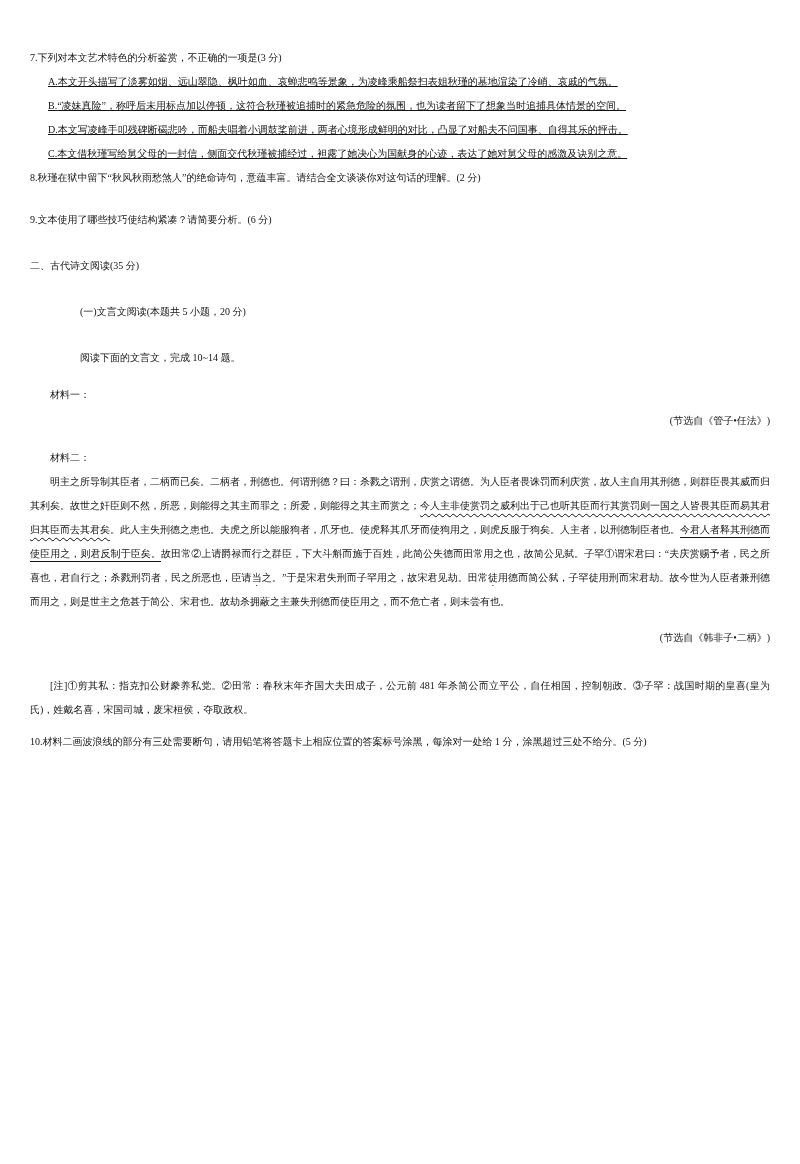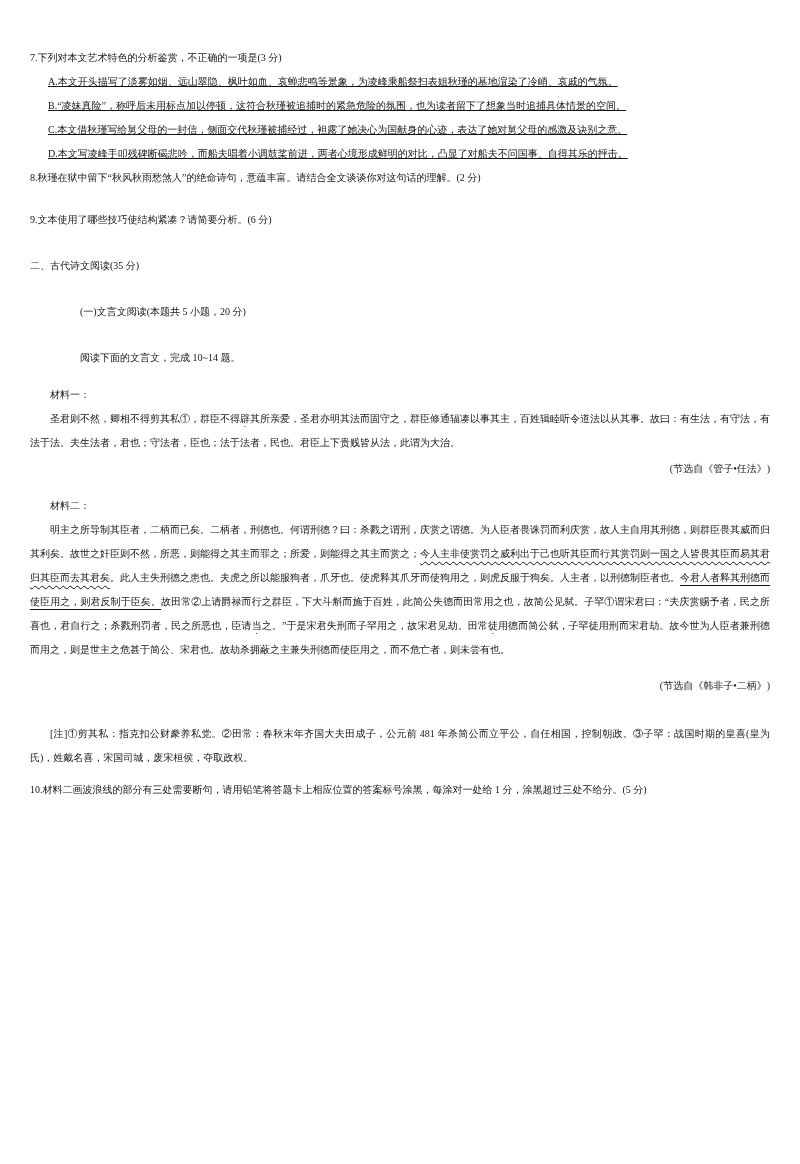--- a/index.html
+++ b/index.html
@@ -45,40 +45,39 @@
   <div class="q">
     <span class="qnum">7.</span><span>下列对本文艺术特色的分析鉴赏，不正确的一项是(3 分)</span>
   </div>
   <div class="option">
     <span class="qnum">A.</span><span>本文开头描写了淡雾如烟、远山翠隐、枫叶如血、哀蝉悲鸣等景象，为凌峰乘船祭扫表姐秋瑾的墓地渲染了冷峭、哀戚的气氛。</span>
   </div>
   <div class="option">
     <span class="qnum">B.</span><span>“凌妹真险”，称呼后未用标点加以停顿，这符合秋瑾被追捕时的紧急危险的氛围，也为读者留下了想象当时追捕具体情景的空间。</span>
   </div>
   <div class="option">
-    <span class="qnum">C.</span><span>本文借秋瑾写给舅父母的一封信，侧面交代秋瑾被捕经过，袒露了她决心为国献身的心迹，表达了她对舅父母的感激及诀别之意。</span>
+    <span class="qnum">D.</span><span>本文写凌峰手叩残碑断碣悲吟，而船夫唱着小调鼓桨前进，两者心境形成鲜明的对比，凸显了对船夫不问国事、自得其乐的抨击。</span>
   </div>
   <div class="option">
-    <span class="qnum">D.</span><span>本文写凌峰手叩残碑断碣悲吟，而船夫唱着小调鼓桨前进，两者心境形成鲜明的对比，凸显了对船夫不问国事、自得其乐的抨击。</span>
+    <span class="qnum">C.</span><span>本文借秋瑾写给舅父母的一封信，侧面交代秋瑾被捕经过，袒露了她决心为国献身的心迹，表达了她对舅父母的感激及诀别之意。</span>
   </div>
 
   <div class="q">
     <span class="qnum">8.</span><span>秋瑾在狱中留下“秋风秋雨愁煞人”的绝命诗句，意蕴丰富。请结合全文谈谈你对这句话的理解。(2 分)</span>
   </div>
 
   <div class="q mt-md">
     <span class="qnum">9.</span><span>文本使用了哪些技巧使结构紧凑？请简要分析。(6 分)</span>
   </div>
 
   <div class="mt-lg">二、古代诗文阅读(35 分)</div>
   <div class="mt-lg sub-indent">(一)文言文阅读(本题共 5 小题，20 分)</div>
   <div class="mt-lg sub-indent">阅读下面的文言文，完成 10~14 题。</div>
 
   <div class="mat-label">材料一：</div>
-  <div class="para"><span class="seg-plain">圣君则不然，卿相不得剪其私①，群臣不得</span><span class="seg-dot">辟</span><span class="seg-plain">其所亲爱，圣君亦明其法而固守之，群臣修通辐凑以事其主，百姓辑睦听令道法以从其事。故曰：有生法，有守法，有法于法。夫生法者，君也；守法者，臣也；法于法者，民也。君臣上下贵贱皆从法，此谓为大治。</span></div>
   <div class="source">(节选自《管子•任法》)</div>
 
   <div class="mat-label">材料二：</div>
   <div class="para"><span class="seg-plain">明主之所导制其臣者，二柄而已矣。二柄者，刑德也。何谓刑德？曰：杀戮之谓刑，庆赏之谓德。为人臣者畏诛罚而利庆赏，故人主自用其刑德，则群臣畏其威而归其利矣。故世之奸臣则不然，所恶，则能得之其主而罪之；所爱，则能得之其主而赏之；</span><span class="seg-wavy">今人主非使赏罚之威利出于己也听其臣而行其赏罚则一国之人皆畏其臣而易其君归其臣而去其君矣</span><span class="seg-plain">。此人主失刑德之患也。夫虎之所以能服狗者，爪牙也。使虎释其爪牙而使狗用之，则虎反服于狗矣。人主者，以刑德制臣者也。</span><span class="seg-u">今君人者释其刑德而使臣用之，则君反制于臣矣。</span><span class="seg-plain">故田常②上请爵禄而行之群臣，下大斗斛而施于百姓，此简公失德而田常用之也，故简公见弑。子罕①谓宋君曰：“夫庆赏赐予者，民之所喜也，君自行之；杀戮刑罚者，民之所恶也，臣请</span><span class="seg-dot">当</span><span class="seg-plain">之。”于是宋君失刑而子罕用之，故宋君见劫。田常</span><span class="seg-dot">徒</span><span class="seg-plain">用德而简公弑，子罕徒用刑而宋君劫。故今世为人臣者兼刑德而用之，则是世主之危甚于简公、宋君也。故劫杀拥蔽之主兼失刑德而使臣用之，而不危亡者，则未尝有也。</span></div>
   <div class="source tight">(节选自《韩非子•二柄》)</div>
 
   <div class="notes">[注]①剪其私：指克扣公财豢养私党。②田常：春秋末年齐国大夫田成子，公元前 481 年杀简公而立平公，自任相国，控制朝政。③子罕：战国时期的皇喜(皇为氏)，姓戴名喜，宋国司城，废宋桓侯，夺取政权。</div>
 
   <div class="q10">
     <span class="qnum">10.</span><span>材料二画波浪线的部分有三处需要断句，请用铅笔将答题卡上相应位置的答案标号涂黑，每涂对一处给 1 分，涂黑超过三处不给分。(5 分)</span>

